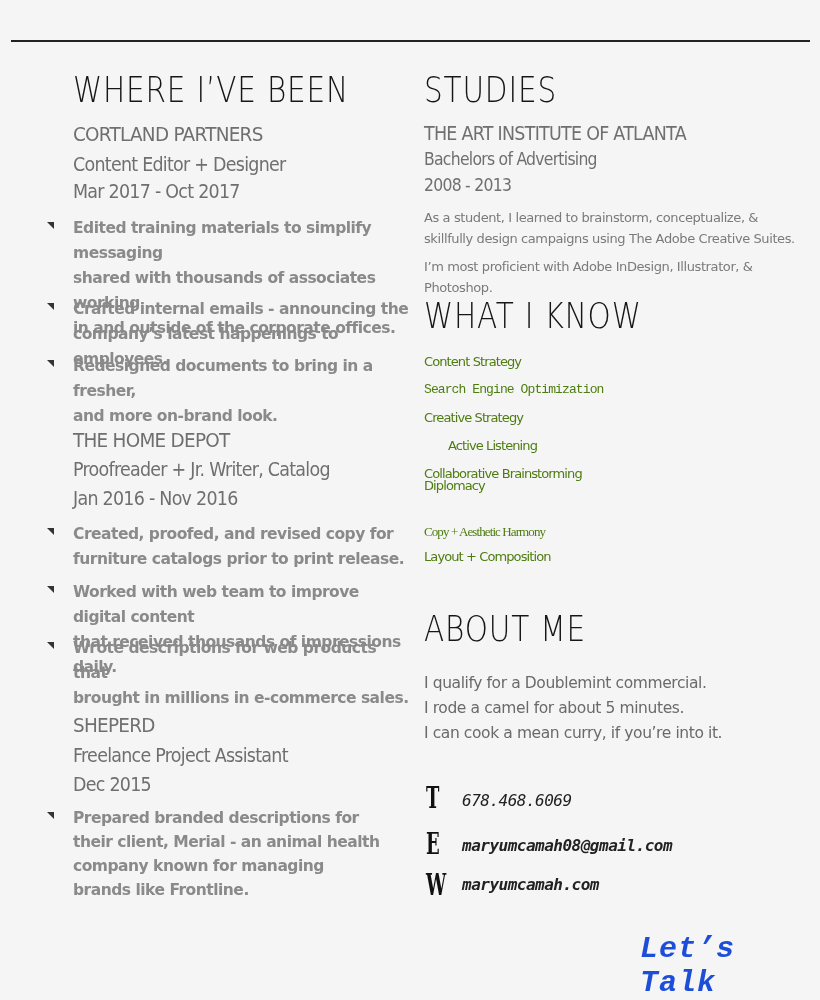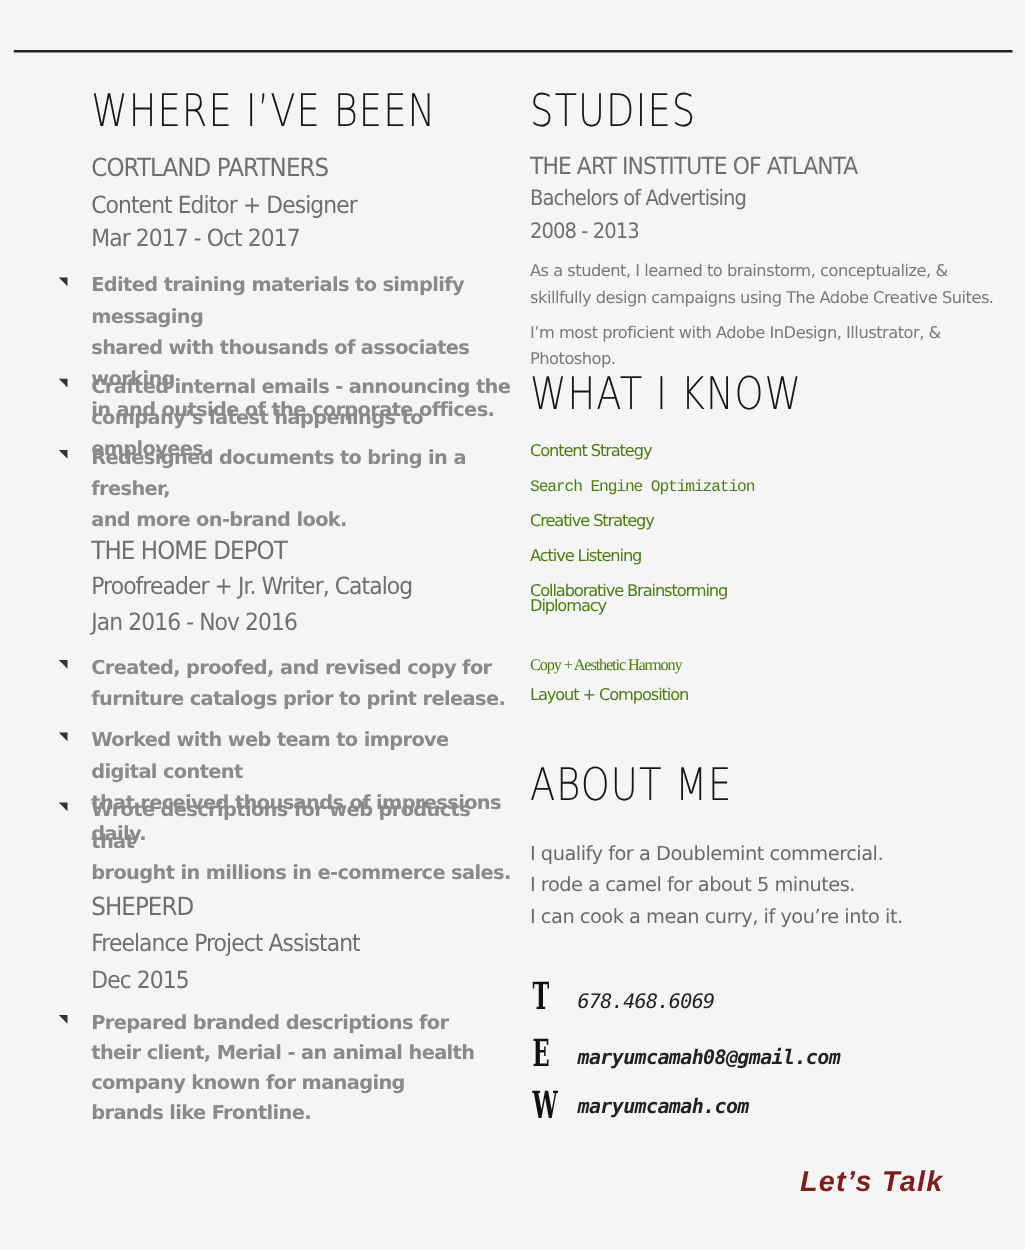--- a/index.html
+++ b/index.html
@@ -27,21 +27,21 @@
   }
   .bullet .text {
     position: absolute; left: 26px; font-size: 15.5px; color: #8a8a8a; line-height: 25px;
     letter-spacing: -0.5px; white-space: pre-line; width: 340px; font-weight: bold;
   }
   .small-text { position: absolute; font-size: 13px; color: #7a7a7a; letter-spacing: -0.4px; line-height: 21px; white-space: pre-line; width: 380px; }
   .skill { position: absolute; font-size: 13px; color: #4d7c0f; letter-spacing: -0.9px; white-space: nowrap; }
   .about-line { position: absolute; font-size: 15.5px; color: #6a6a6a; letter-spacing: -0.4px; white-space: nowrap; }
   .contact-letter { position: absolute; font-family: "DejaVu Serif", serif; font-size: 30px; font-weight: bold; color: #111; transform: scaleX(0.6); transform-origin: left top; }
   .contact-val { position: absolute; font-family: "DejaVu Sans Mono", monospace; font-size: 16px; color: #222; font-style: italic; letter-spacing: -0.5px; white-space: nowrap; }
-  .lets-talk { position: absolute; left: 640px; top: 932px; font-family: Liberation Sans, sans-serif; font-style: italic; font-weight: bold; font-size: 23px; color: #7f1d1d; letter-spacing: 1px; }
+  .lets-talk { position: absolute; left: 640px; top: 932px; font-family: Liberation Mono, monospace; font-style: italic; font-weight: bold; font-size: 30px; color: #1d4ed8; letter-spacing: 1px; }
 </style>
 </head>
 <body>
 
 <div class="top-rule"></div>
 
 <div class="col col-left">
   <h1 class="heading" style="top:72px;">WHERE I’VE BEEN</h1>
 
   <div>
@@ -110,21 +110,21 @@
     <div class="small-text" style="top:207px;">As a student, I learned to brainstorm, conceptualize, &amp;
 skillfully design campaigns using The Adobe Creative Suites.</div>
     <div class="small-text" style="top:256px;">I’m most proficient with Adobe InDesign, Illustrator, &amp; Photoshop.</div>
   </div>
 
   <div>
     <h2 class="heading" style="top:298px;">WHAT I KNOW</h2>
     <div class="skill" style="top:354px;">Content Strategy</div>
     <div class="skill" style="top:382px;font-family:Liberation Mono, monospace;">Search Engine Optimization</div>
     <div class="skill" style="top:410px;">Creative Strategy</div>
-    <div class="skill" style="top:438px;">Active Listening</div>
+    <div class="skill" style="top:438px;margin-left:24px;">Active Listening</div>
     <div class="skill" style="top:466px;">Collaborative Brainstorming</div>
     <div class="skill" style="top:478px;">Diplomacy</div>
     <div class="skill" style="top:524px;font-family:Liberation Serif, serif;">Copy + Aesthetic Harmony</div>
     <div class="skill" style="top:549px;">Layout + Composition</div>
   </div>
 
   <div>
     <h2 class="heading" style="top:611px;">ABOUT ME</h2>
     <div class="about-line" style="top:674px;">I qualify for a Doublemint commercial.</div>
     <div class="about-line" style="top:699px;">I rode a camel for about 5 minutes.</div>

